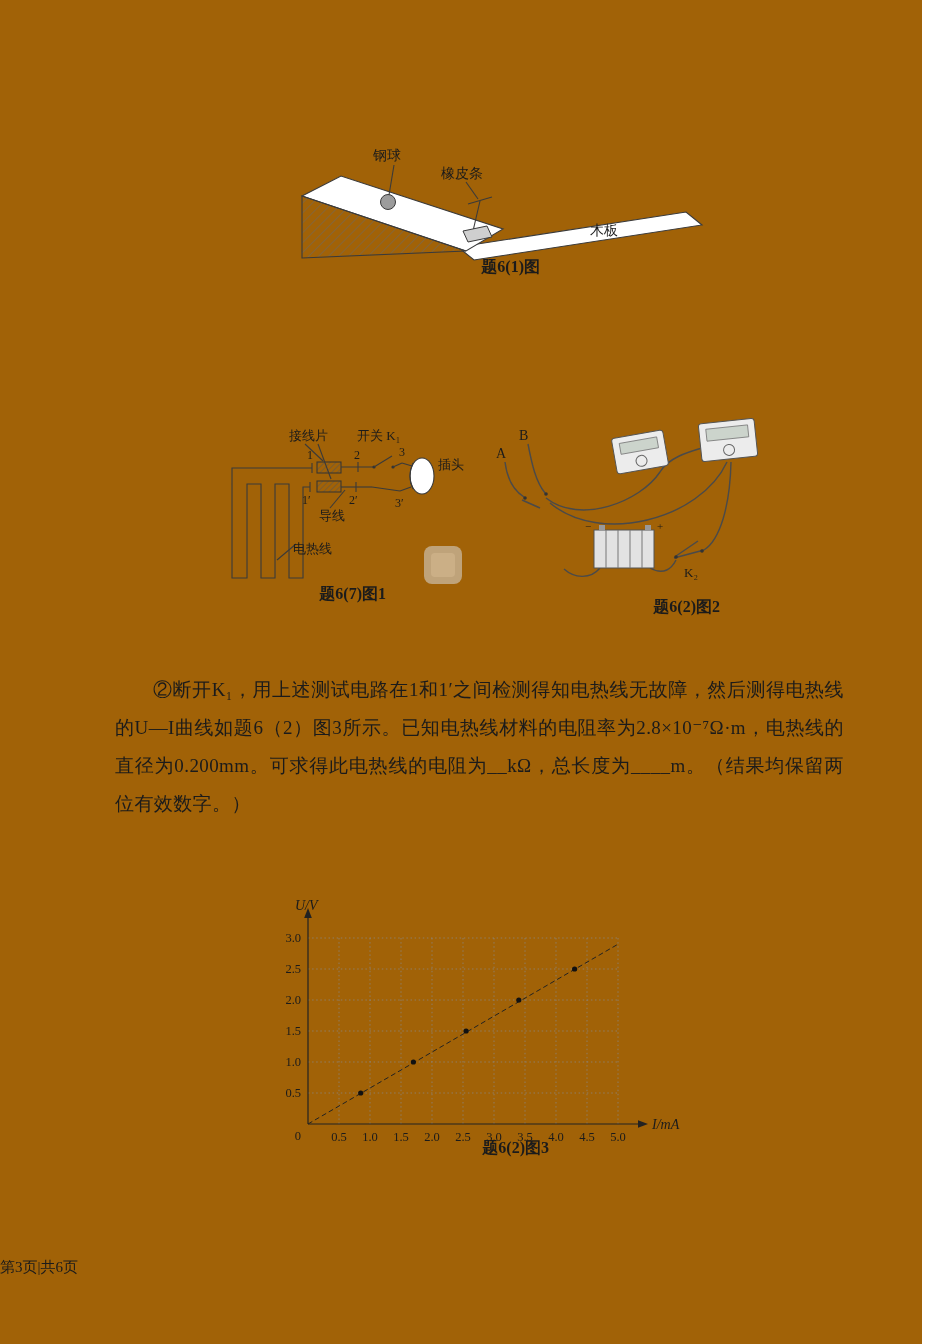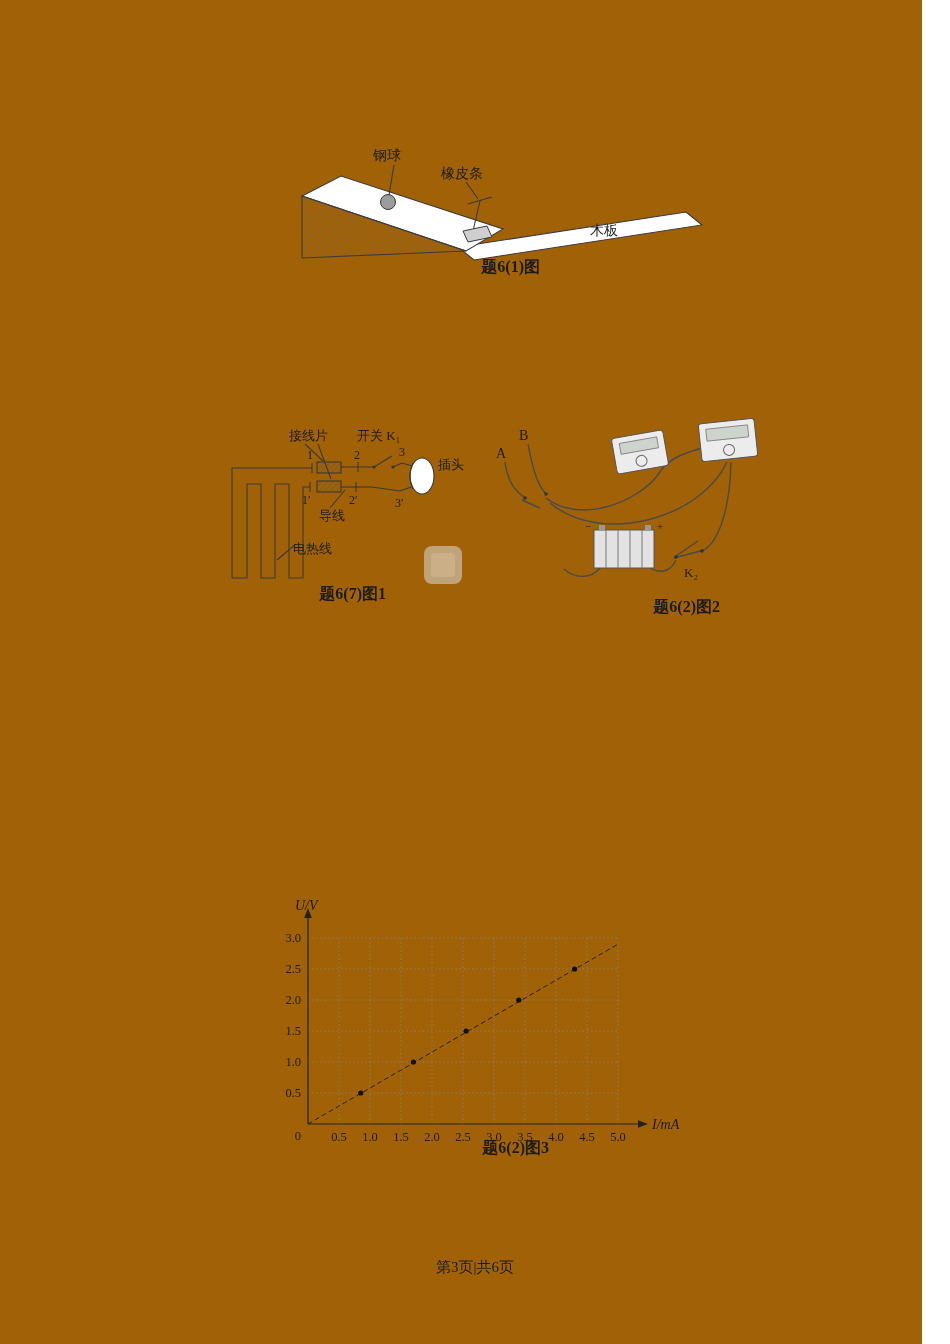--- a/index.html
+++ b/index.html
@@ -13,21 +13,21 @@
     text-indent:2em; letter-spacing:0.4px;
   }
   .p2      { left:115px; top:293px; width:727px; }
   .p-item1 { left:115px; top:632px; width:727px; }
   .p-item2 { left:115px; top:671px; width:729px; }
   .caption { position:absolute; font-weight:bold; font-size:16px; text-align:right; }
   .cap-incline { left:390px; top:257px;  width:150px; }
   .cap-circuit { left:236px; top:584px;  width:150px; }
   .cap-photo   { left:570px; top:584px;  width:150px;margin-top:13px; }
   .cap-chart   { left:399px; top:1138px; width:150px; }
-  .footer { position:absolute; left:0; top:1258px; width:950px; text-align:center; font-size:15px; }
+  .footer { position:absolute; left:0; top:1258px; width:950px; font-size:15px; }
   .fig { position:absolute; }
   svg text { font-family:"Liberation Serif","DejaVu Serif",serif; fill:#1b1b1b; }
   .lbl14 { font-size:14px; }
   .lbl13 { font-size:13px; }
   .lbl12 { font-size:12px; }
   .lbl11 { font-size:11px; }
   .figline { stroke:#3a3a3a; stroke-width:1.1; fill:none; }
   .figfill { fill:#ffffff; stroke:#3a3a3a; stroke-width:1.1; }
   .photoline { stroke:#4a4a4a; stroke-width:1.4; fill:none; }
   .grid  { stroke:#8a8a8a; stroke-width:0.7; stroke-dasharray:1.5 2.6; }
@@ -165,20 +165,21 @@
     </g>
     <text class="lbl14" x="496" y="458">A</text>
     <text class="lbl14" x="519" y="440">B</text>
     <text class="lbl11" x="585" y="530">−</text>
     <text class="lbl11" x="657" y="530">+</text>
     <text class="lbl13" x="684" y="577">K₂</text>
   </svg>
   <div class="caption cap-photo">题6(2)图2</div>
   <div class="watermark"></div>
 
+  <div class="para p-item2">②断开K₁，用上述测试电路在1和1′之间检测得知电热线无故障，然后测得电热线的U—I曲线如题6（2）图3所示。已知电热线材料的电阻率为2.8×10⁻⁷Ω·m，电热线的直径为0.200mm。可求得此电热线的电阻为__kΩ，总长度为____m。（结果均保留两位有效数字。）</div>
 
   <svg id="ui-chart" class="fig" style="left:258px;top:872px" width="432" height="286">
       <line x1="81" y1="252" x2="81" y2="66" class="grid"></line>
       <line x1="112" y1="252" x2="112" y2="66" class="grid"></line>
       <line x1="143" y1="252" x2="143" y2="66" class="grid"></line>
       <line x1="174" y1="252" x2="174" y2="66" class="grid"></line>
       <line x1="205" y1="252" x2="205" y2="66" class="grid"></line>
       <line x1="236" y1="252" x2="236" y2="66" class="grid"></line>
       <line x1="267" y1="252" x2="267" y2="66" class="grid"></line>
       <line x1="298" y1="252" x2="298" y2="66" class="grid"></line>

